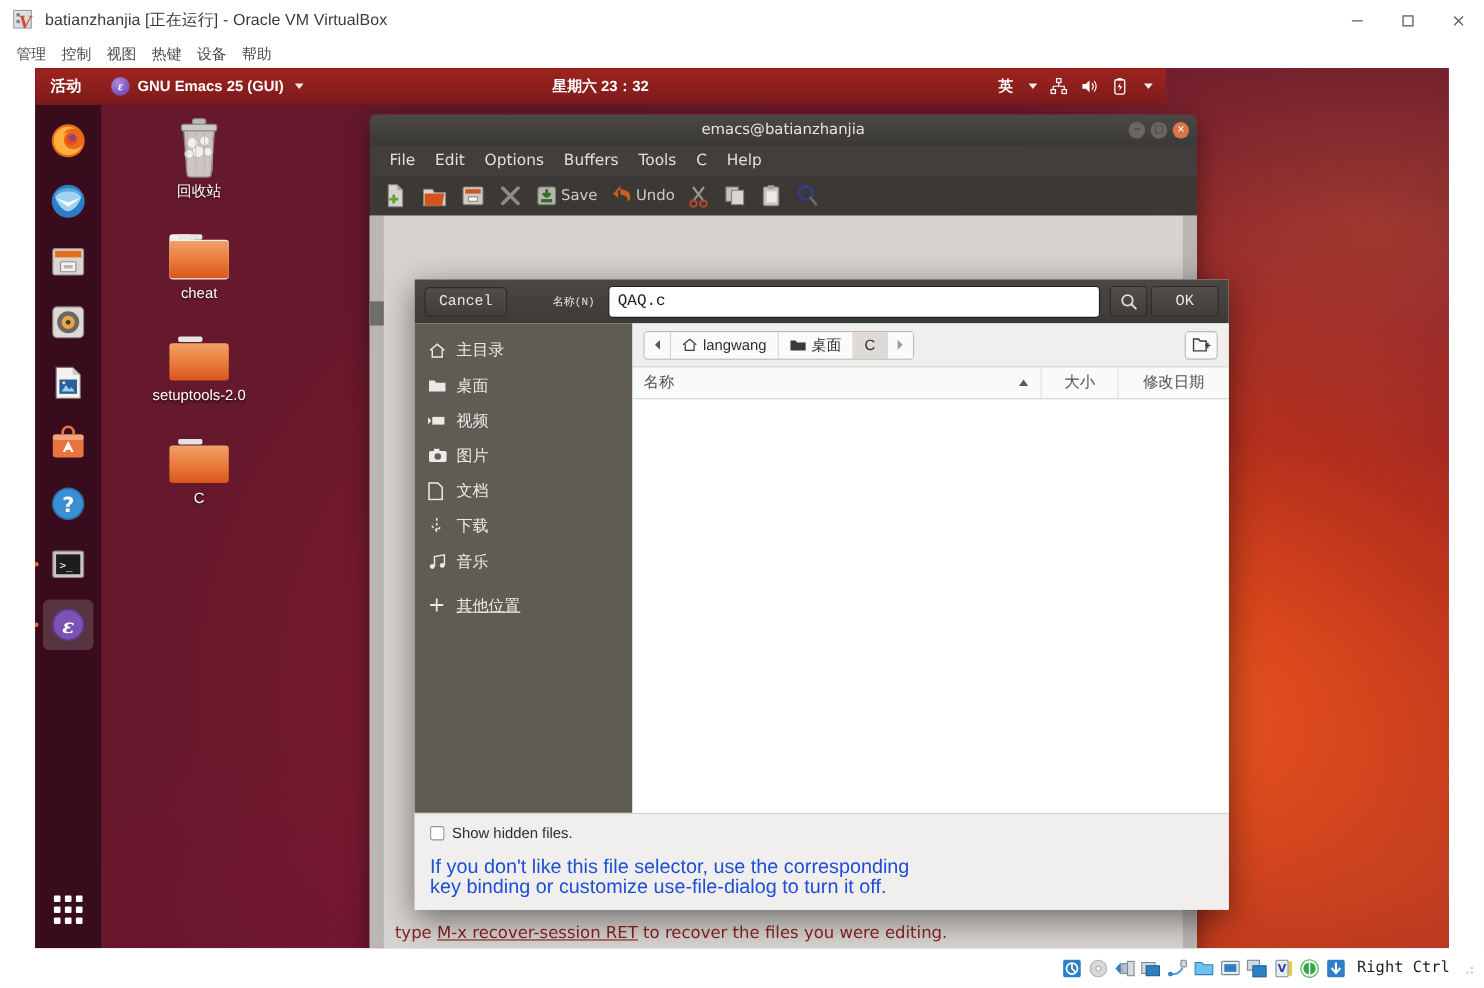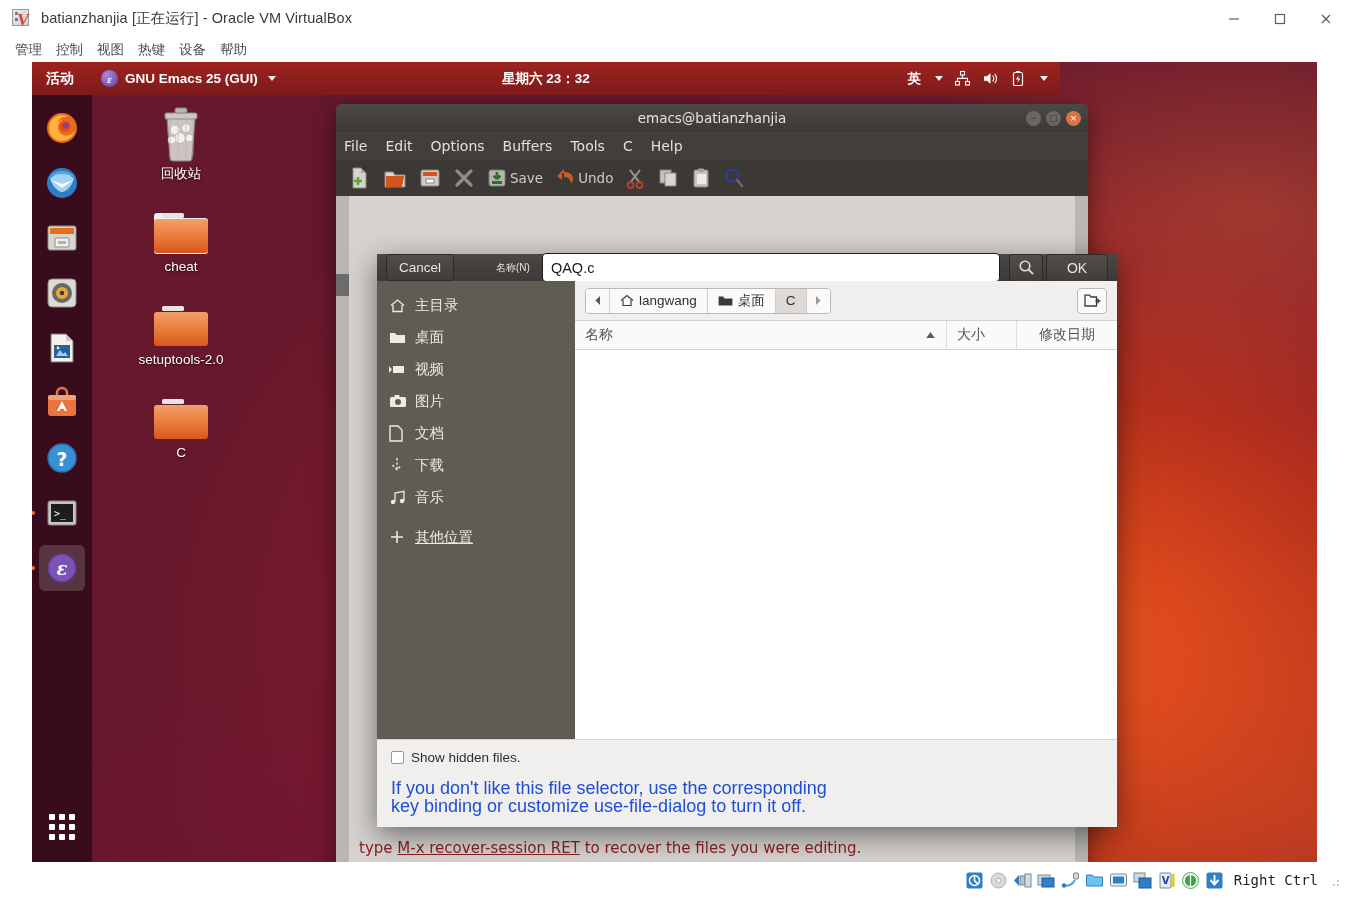--- a/index.html
+++ b/index.html
@@ -152,21 +152,21 @@
     display: flex; align-items: center; justify-content: center; position: relative;
     color: #e7e3de; font-size: 13.5px;
   }
   .emacs-winbtns { position: absolute; right: 7px; top: 0; height: 28px; display: flex; align-items: center; gap: 5px; }
   .ebtn { width: 15px; height: 15px; border-radius: 50%; display: flex; align-items: center; justify-content: center;
           font-size: 9px; color: #3a3734; }
   .ebtn.min { background: #6a6763; }
   .ebtn.max { background: #6a6763; }
   .ebtn.close { background: #d8744a; color: #fff; }
   .emacs-menubar {
-    height: 28px; background: #413e3b; display: flex; align-items: center; 
+    height: 28px; background: #413e3b; display: flex; align-items: center; padding-left: 10px;
     color: #e3dfda; font-size: 14px; gap: 2px;
   }
   .emacs-menubar span { padding: 2px 8px; }
   .emacs-toolbar {
     height: 36px; background: #3b3835; display: flex; align-items: center; padding-left: 12px; gap: 11px;
     color: #cfcac4; font-size: 13.5px;
   }
   .tb-item { display: flex; align-items: center; gap: 2px; height: 28px; }
   .emacs-body {
     position: relative; height: calc(810px - 28px - 28px - 36px);
@@ -194,22 +194,22 @@
   .emacs-red { color: #8b2020; }
 
   
   .gtk-dialog {
     position: absolute; left: 345px; top: 192px; width: 740px; height: 573px;
     z-index: 14; background: #f6f5f4; box-shadow: 0 8px 28px rgba(0,0,0,.5);
     display: flex; flex-direction: column;
     font-family: "Liberation Sans", "DejaVu Sans", sans-serif;
   }
   .gtk-header {
-    height: 27px; background: linear-gradient(180deg,#4a4744 0%,#3c3936 100%);
-    display: flex; align-items: center; padding: 0 9px; gap: 0;
+    height: 40px; background: linear-gradient(180deg,#4a4744 0%,#3c3936 100%);
+    display: flex; align-items: center; padding: 0 9px; gap: 0; font-family: Liberation Mono, monospace;
   }
   .gtk-btn {
     height: 27px; padding: 0 12px; border: 1px solid #2d2b29; border-radius: 4px;
     background: linear-gradient(180deg,#504d4a,#403d3a);
     color: #e8e4df; font-size: 13.5px; display: flex; align-items: center; justify-content: center;
   }
   .gtk-header-label {
     color: #e8e4df; font-size: 10px; margin-left: 42px; margin-right: 12px; white-space: nowrap;
   }
   .gtk-name-input {
@@ -252,21 +252,21 @@
   .pb-newfolder {
     margin-left: auto; width: 30px; height: 26px; border: 1px solid #bdb8b4; border-radius: 4px;
     background: #fbfafa; display: flex; align-items: center; justify-content: center; color: #3a3a3a;
   }
   .gtk-colhdr {
     height: 29px; display: flex; align-items: stretch; background: #fbfafa; border-bottom: 1px solid #d6d2cf;
     font-size: 14px; color: #54524f;
   }
   .col { display: flex; align-items: center; padding: 0 10px; border-right: 1px solid #e2dedb; }
   .col.name { flex: 1 1 auto; justify-content: space-between; }
-  .col.size { width: 70px; }
+  .col.size { width: 70px; justify-content: center; }
   .col.date { width: 100px; border-right: none; justify-content: center; }
   .gtk-filelist { flex: 1 1 auto; background: #ffffff; }
   .gtk-footer { background: #f1efee; border-top: 1px solid #d6d2cf; padding: 10px 14px 12px 14px; }
   .footer-chk { display: flex; align-items: center; gap: 7px; font-size: 13.5px; color: #2d2d2d; }
   .footer-chk .box { width: 13px; height: 13px; border: 1px solid #9b9692; background: #fff; border-radius: 2px; }
   .footer-note { margin-top: 14px; font-size: 18px; color: #1d4ed8; line-height: 18px; }
 
   
   .vbox-statusbar {
     position: absolute; left: 0; bottom: 0; width: 1349px; height: 36px;

